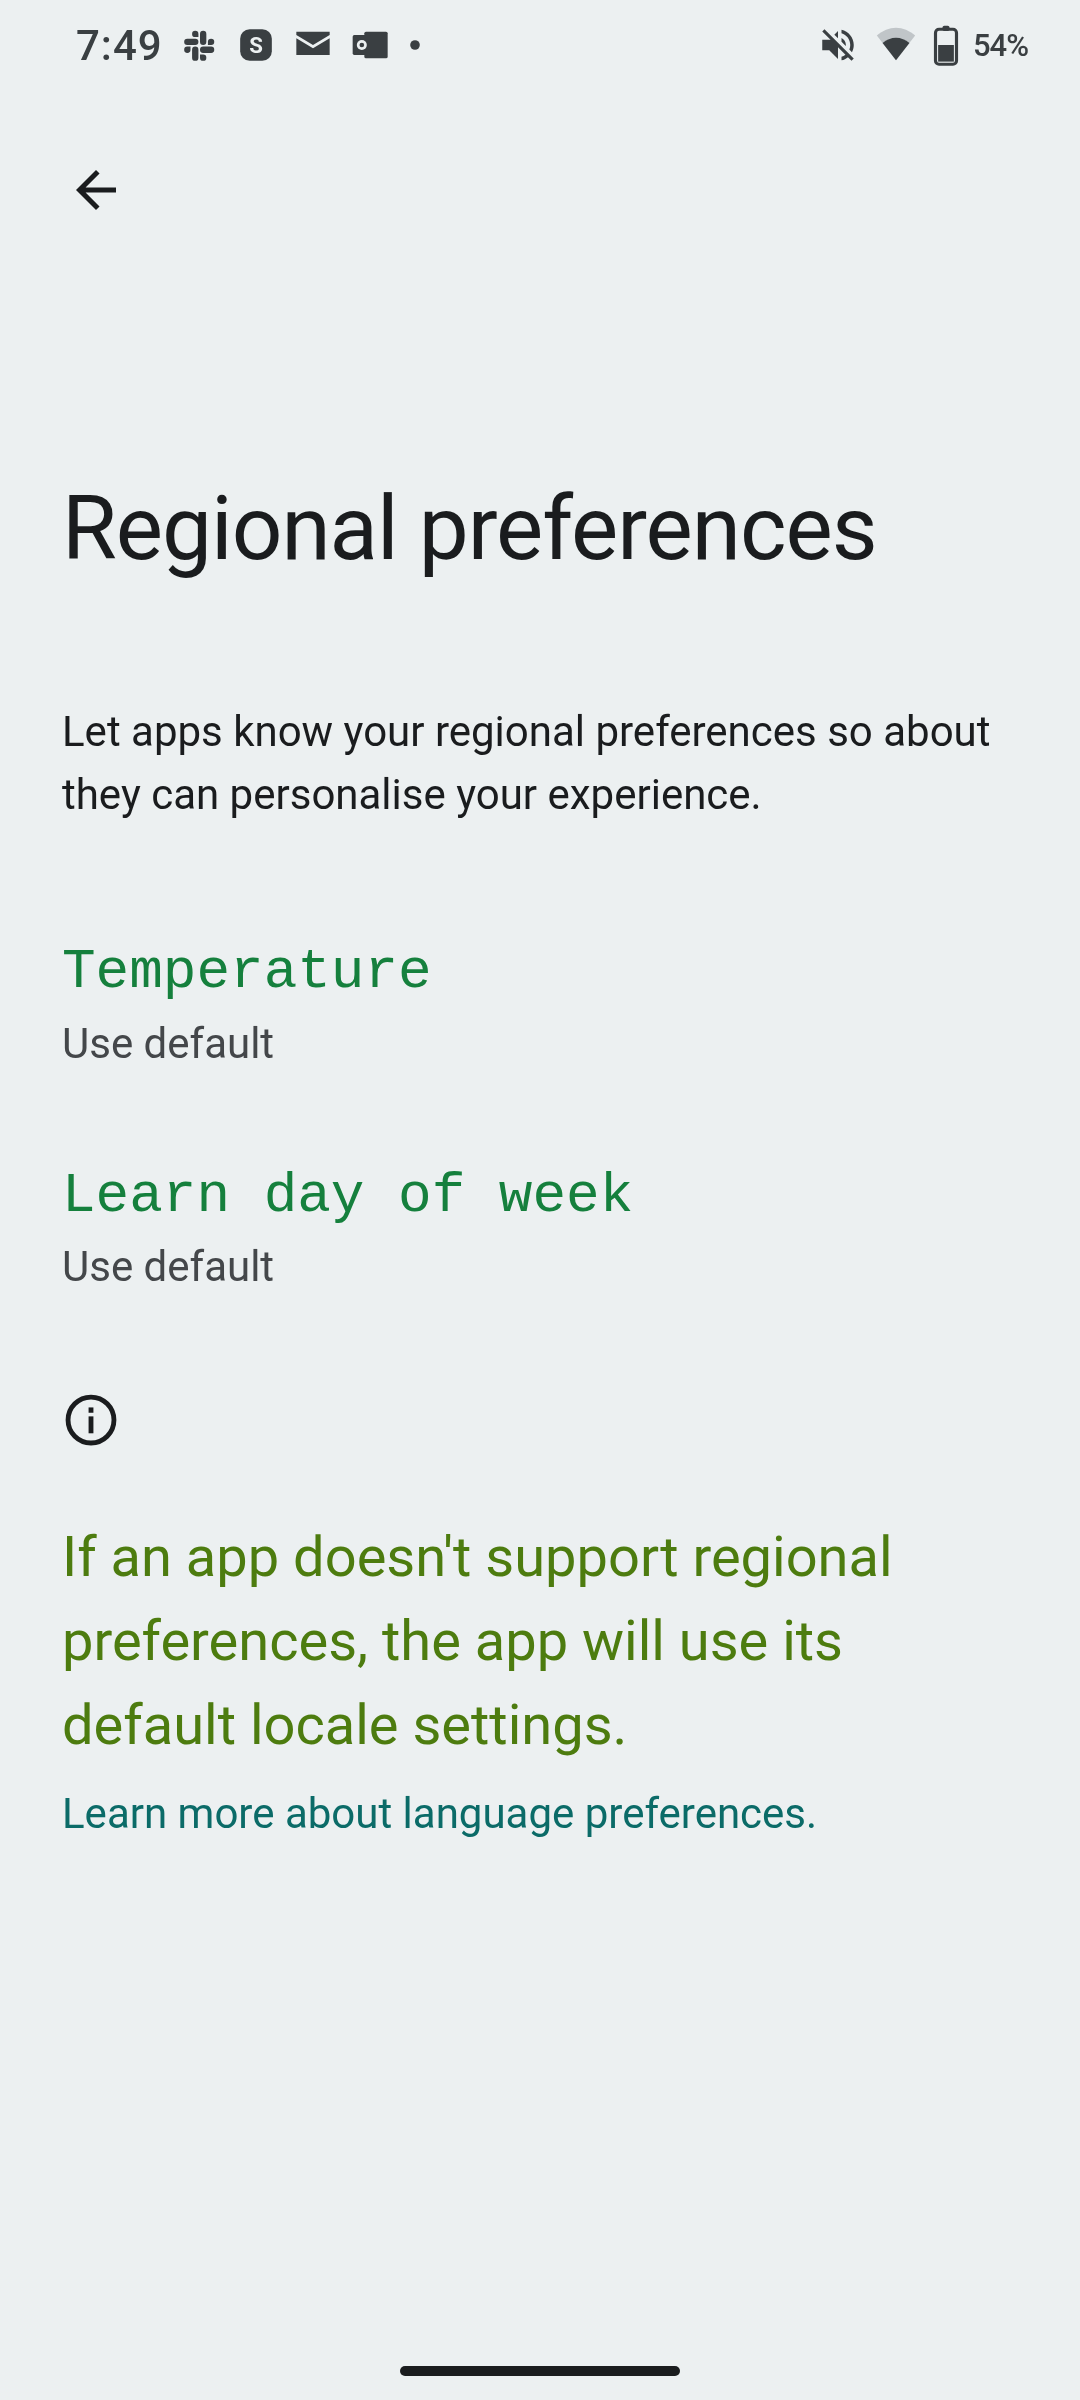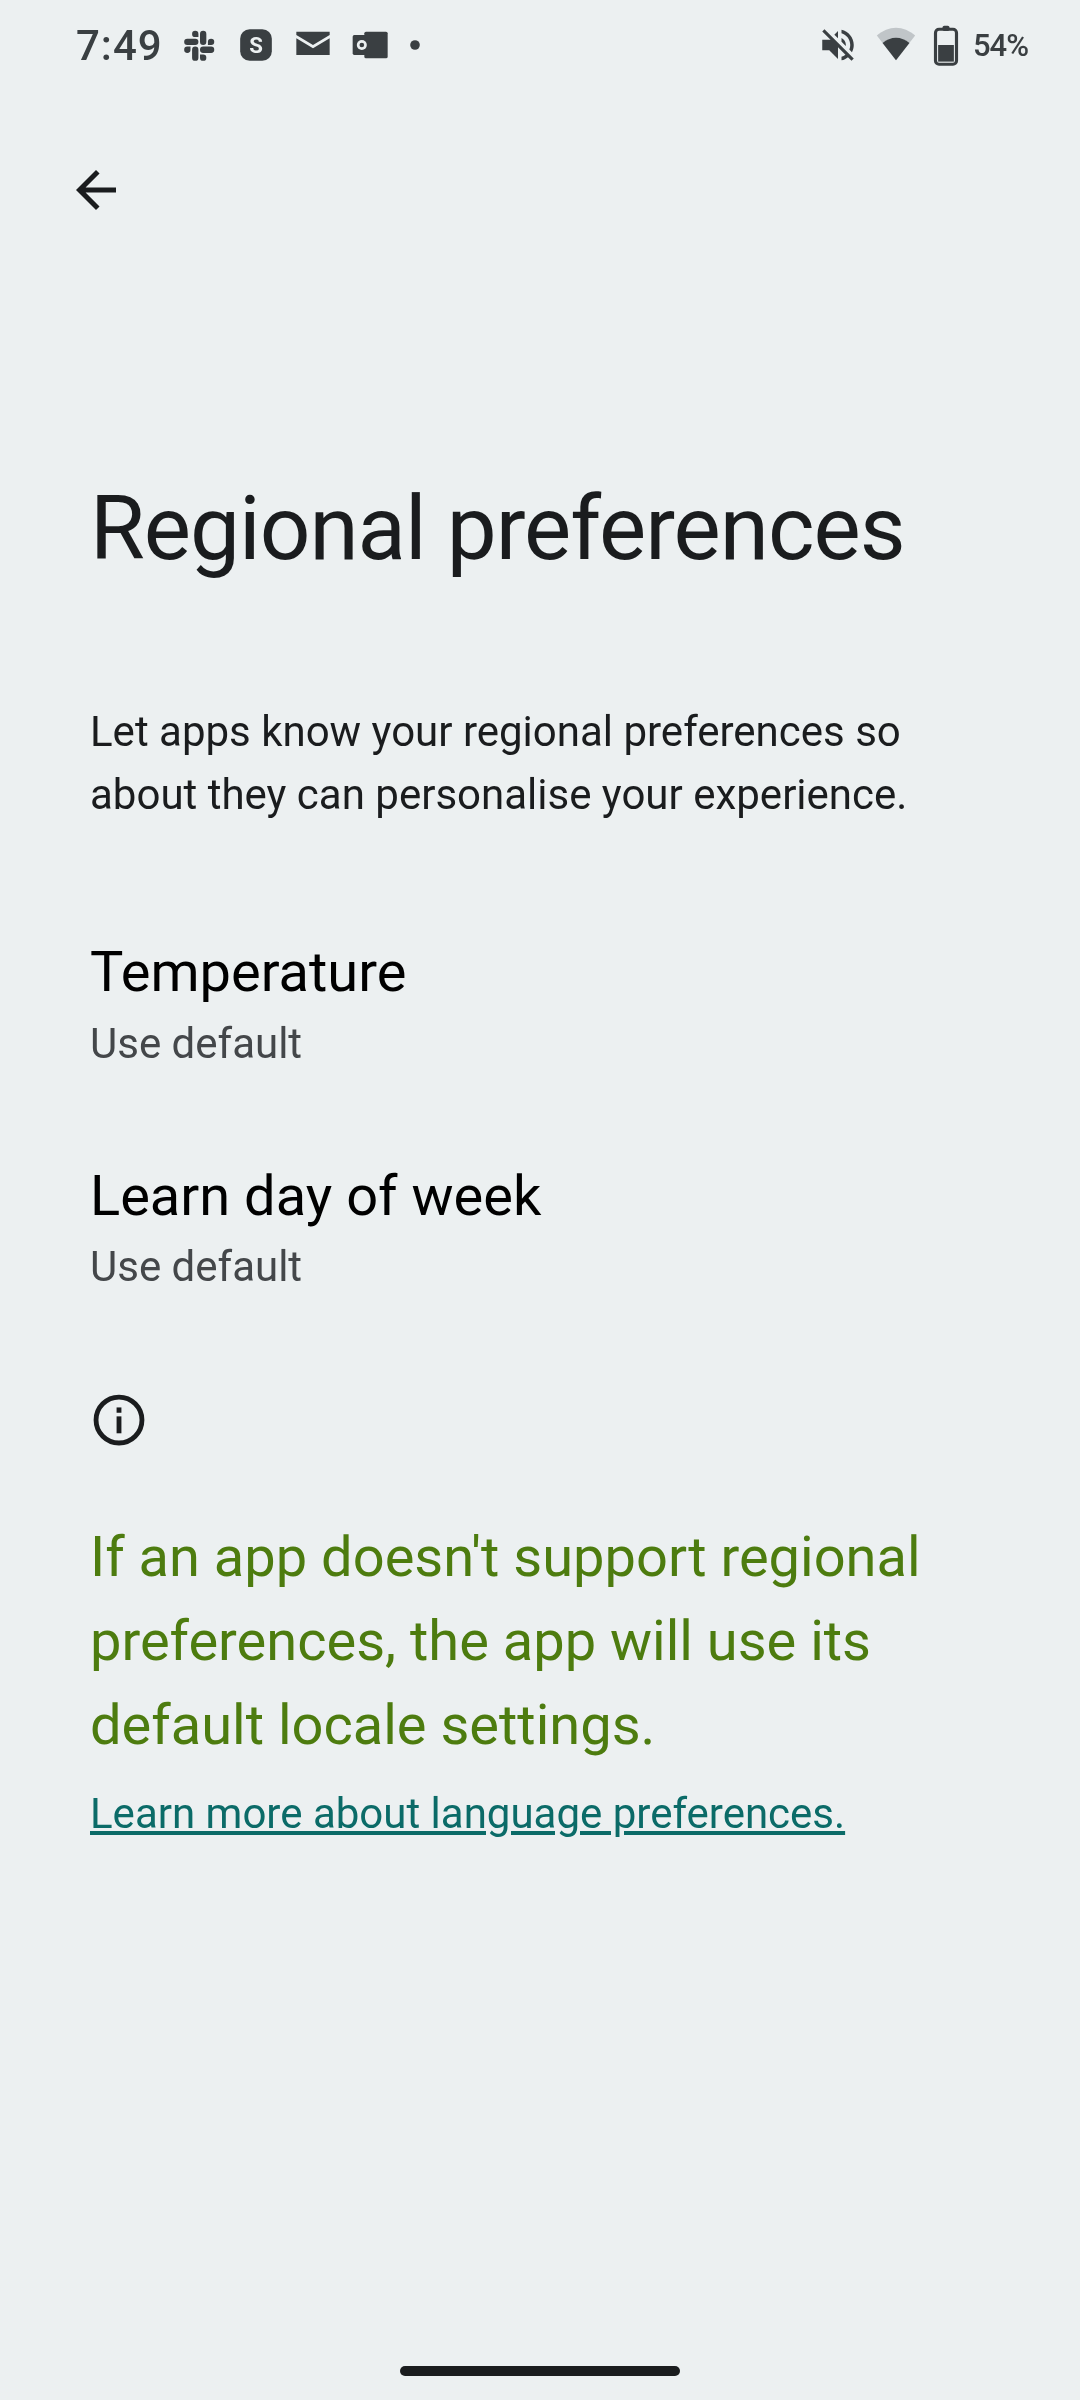--- a/index.html
+++ b/index.html
@@ -54,22 +54,21 @@
     }
     .back-button {
       width: 72px;
       height: 72px;
       display: flex;
       align-items: center;
       justify-content: center;
       cursor: pointer;
     }
     .content {
-      padding: 0 82px;
-      margin-left: 8px;
+      padding: 0 62px;
     }
     .page-title {
       font-size: 89px;
       font-weight: 400;
       color: #1a1c1e;
       margin-top: 254px;
       letter-spacing: -1px;
       line-height: 1.1;
     }
     .page-subtitle {
@@ -82,22 +81,23 @@
     .setting-item {
       margin-top: 110px;
       cursor: pointer;
     }
     .setting-item + .setting-item {
       margin-top: 92px;
     }
     .setting-title {
       font-size: 56px;
       font-weight: 400;
-      color: #000000;
+      color: #15803d;
       line-height: 1.3;
+      font-family: Liberation Mono, monospace;
     }
     .setting-value {
       font-size: 42px;
       color: #44474a;
       margin-top: 10px;
       font-weight: 400;
     }
     .info-section {
       margin-top: 100px;
     }
@@ -107,21 +107,20 @@
     .info-text {
       font-size: 56px;
       color: #4d7c0f;
       line-height: 1.5;
       font-weight: 400;
     }
     .learn-more {
       display: inline-block;
       font-size: 42px;
       color: #0b6b68;
-      text-decoration: underline;
       margin-top: 22px;
       cursor: pointer;
       font-weight: 400;
     }
     .nav-bar {
       position: absolute;
       bottom: 24px;
       left: 50%;
       transform: translateX(-50%);
       width: 280px;

